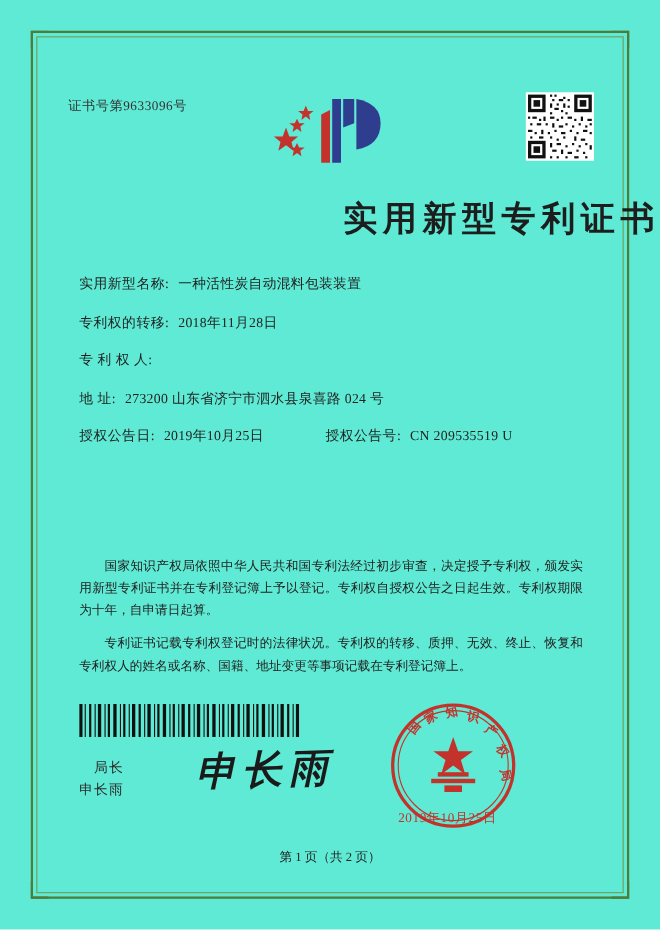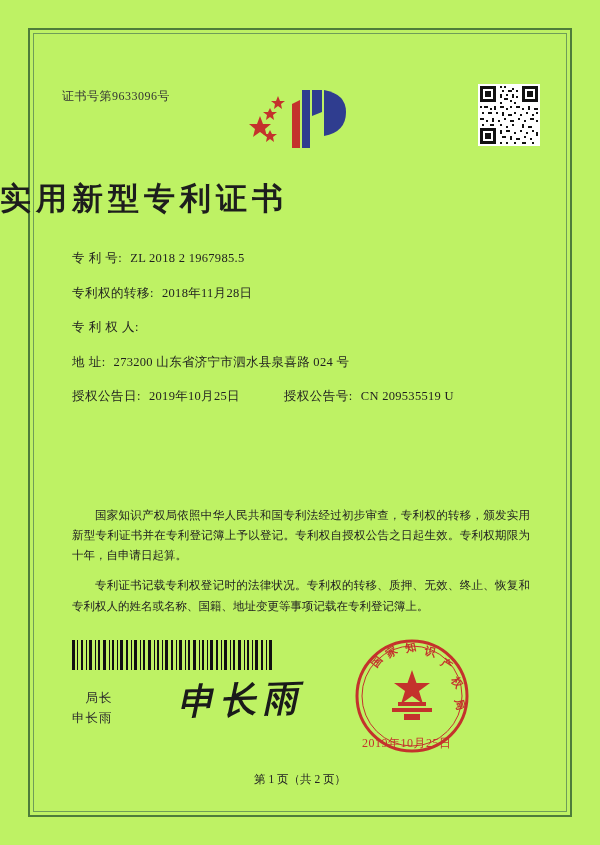--- a/index.html
+++ b/index.html
@@ -11,21 +11,21 @@
     width: 600px;
     height: 845px;
     font-family: "Liberation Serif", "DejaVu Serif", serif;
     color: #2b2b2b;
     position: relative;
     overflow: hidden;
   }
   .page {
     position: absolute;
     inset: 0;
-    background: #bef264;
+    background: #5eead4;
   }
   
   .border-outer {
     position: absolute;
     left: 28px;
     top: 28px;
     right: 28px;
     bottom: 28px;
     border: 2px solid #4e7d3a;
     border-radius: 2px;
@@ -78,21 +78,21 @@
     width: 110px;
     height: 76px;
   }
 
   
   .doc-title {
     position: absolute;
     left: 0;
     right: 0;
     top: 178px;
-    text-align: left;
+    text-align: right;
     font-size: 31px;
     font-weight: bold;
     letter-spacing: 5px;
     color: #1d1d1d;
     font-family: "DejaVu Serif", "Liberation Serif", serif;
   }
 
   
   .fields {
     position: absolute;
@@ -111,21 +111,21 @@
   .field-label {
     flex: none;
     letter-spacing: 0.5px;
   }
   .field-value {
     flex: none;
     margin-left: 8px;
     letter-spacing: 0.3px;
   }
   .second-label {
-    margin-left: 44px;
+    margin-left: 56px;
   }
 
   
   .body-text {
     position: absolute;
     left: 72px;
     top: 505px;
     width: 458px;
     font-size: 11.5px;
     line-height: 1.75;
@@ -324,22 +324,22 @@
       <g fill="#c4322c">
         <polygon points="44,22 52,18 52,66 44,66"></polygon>
       </g>
     </svg>
   </div>
 
   <div class="doc-title">实用新型专利证书</div>
 
   <div class="fields">
     <div class="field-row">
-      <span class="field-label">专 利 号:</span>
-      <span class="field-value">ZL 2018 2 1967985.5</span>
+      <span class="field-label">实用新型名称:</span>
+      <span class="field-value">一种活性炭自动混料包装装置</span>
     </div>
     <div class="field-row">
       <span class="field-label">专利权的转移:</span>
       <span class="field-value">2018年11月28日</span>
     </div>
     <div class="field-row">
       <span class="field-label">专 利 权 人:</span>
     </div>
     <div class="field-row">
       <span class="field-label">地 址:</span>
@@ -347,21 +347,21 @@
     </div>
     <div class="field-row">
       <span class="field-label">授权公告日:</span>
       <span class="field-value">2019年10月25日</span>
       <span class="field-label second-label">授权公告号:</span>
       <span class="field-value">CN 209535519 U</span>
     </div>
   </div>
 
   <div class="body-text">
-    <p>国家知识产权局依照中华人民共和国专利法经过初步审查，专利权的转移，颁发实用新型专利证书并在专利登记簿上予以登记。专利权自授权公告之日起生效。专利权期限为十年，自申请日起算。</p>
+    <p>国家知识产权局依照中华人民共和国专利法经过初步审查，决定授予专利权，颁发实用新型专利证书并在专利登记簿上予以登记。专利权自授权公告之日起生效。专利权期限为十年，自申请日起算。</p>
     <p>专利证书记载专利权登记时的法律状况。专利权的转移、质押、无效、终止、恢复和专利权人的姓名或名称、国籍、地址变更等事项记载在专利登记簿上。</p>
   </div>
 
   <div class="barcode">
     <svg width="200" height="30" viewBox="0 0 200 30" xmlns="http://www.w3.org/2000/svg">
       <g fill="#111111">
         <rect x="0" y="0" width="3" height="30"></rect>
           <rect x="5" y="0" width="1" height="30"></rect>
         <rect x="9" y="0" width="2" height="30"></rect>
           <rect x="14" y="0" width="1" height="30"></rect>

